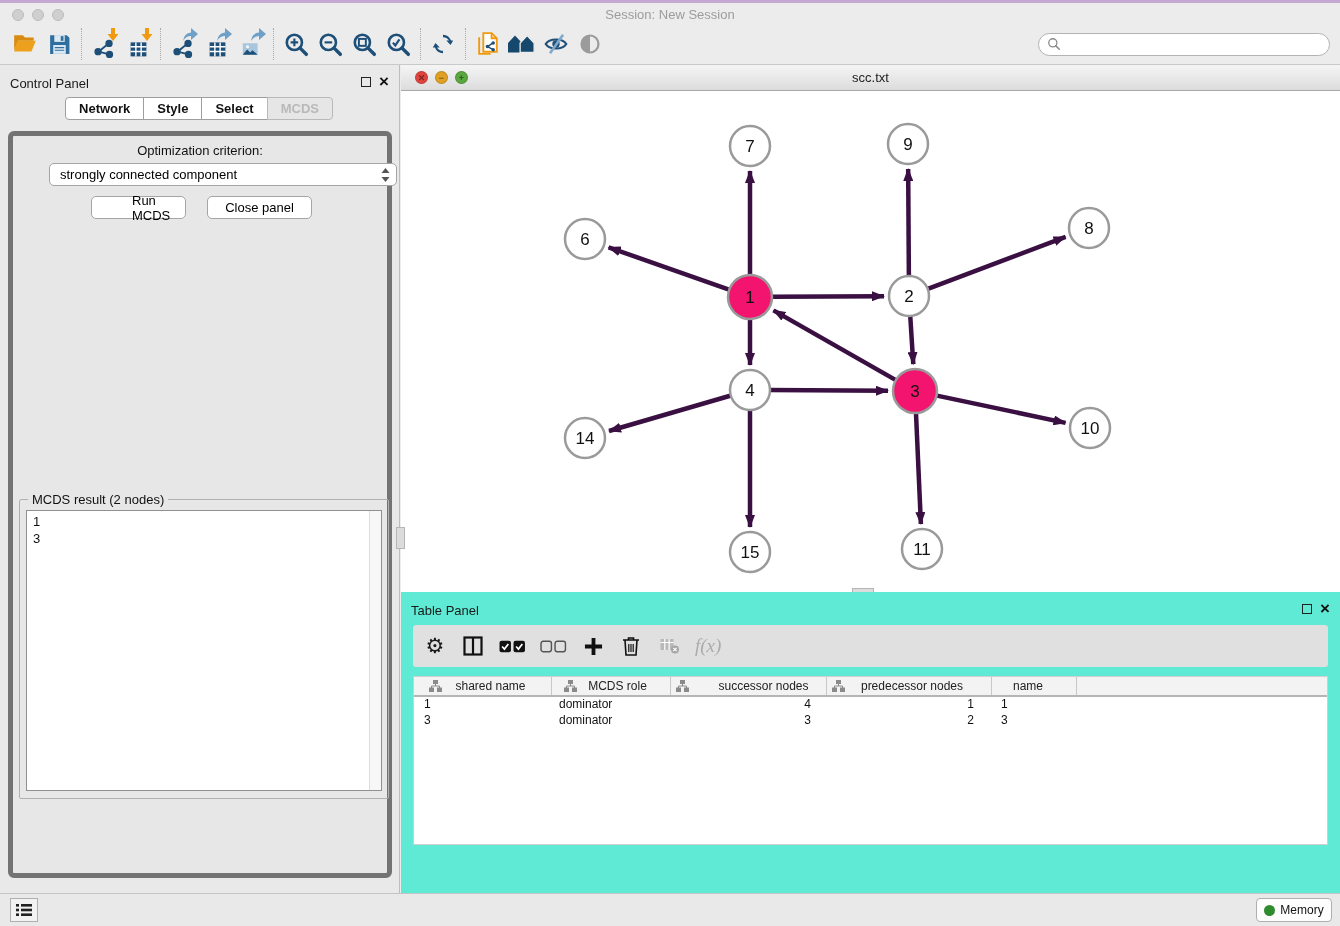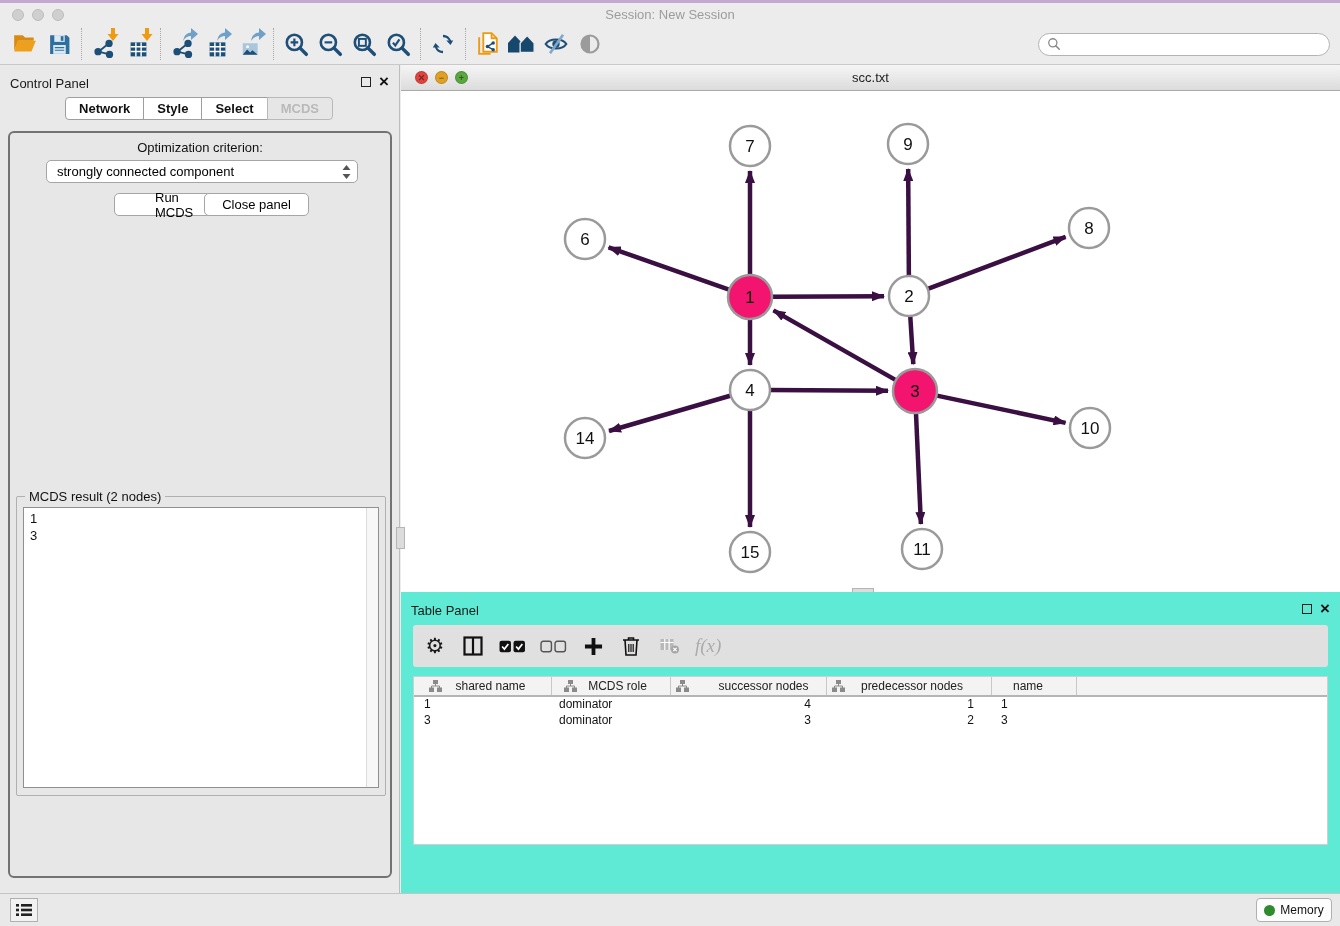--- a/index.html
+++ b/index.html
@@ -26,26 +26,26 @@
   .panel-head { position:absolute; left:0; top:4px; right:0; height:30px; }
   .panel-head .pt { position:absolute; left:10px; top:7px; font-size:13px; color:#1a1a1a; }
   .float-ic { width:10px; height:10px; border:1.6px solid #222; display:inline-block; }
   .close-ic { font-size:17px; font-weight:bold; color:#111; line-height:10px; }
   .head-btns { position:absolute; right:10px; top:8px; display:flex; gap:8px; align-items:center; }
   .cp-tabs { position:absolute; top:32px; left:0; right:0; display:flex; justify-content:center; }
   .cp-tab { background:#fff; border:1px solid #9e9e9e; padding:3px 13px; font-size:13px; font-weight:600; margin-left:-1px; color:#111; }
   .cp-tab:first-child { border-radius:4px 0 0 4px; }
   .cp-tab:last-child { border-radius:0 4px 4px 0; }
   .cp-tab.active { background:#e6e6e6; color:#b9b9b9; border-color:#b9b9b9; }
-  #cp-content { position:absolute; left:8px; top:66px; width:384px; height:747px; background:#e7e7e7; border:2px solid #737373; border-radius:6px; }
+  #cp-content { position:absolute; left:8px; top:66px; width:384px; height:747px; background:#e7e7e7; border:5px solid #737373; border-radius:6px; }
   #opt-label { position:absolute; top:7px; left:0; right:0; text-align:center; font-size:13px; color:#111; }
-  #opt-select { position:absolute; left:36px; top:27px; width:312px; height:23px; background:#fff; border:1px solid #a5a5a5; border-radius:5px; display:flex; align-items:center; padding:0 6px 0 10px; font-size:13px; }
+  #opt-select { position:absolute; left:36px; top:27px; width:348px; height:23px; background:#fff; border:1px solid #a5a5a5; border-radius:5px; display:flex; align-items:center; padding:0 6px 0 10px; font-size:13px; }
   #opt-select .val { flex:1; }
   .cp-btn { position:absolute; top:60px; height:23px; background:#fff; border:1px solid #a5a5a5; border-radius:5px; font-size:13px; display:flex; align-items:center; justify-content:center; }
-  #run-btn { left:104px; width:106px;padding-left:40px; }
+  #run-btn { left:78px; width:95px;padding-left:40px; }
   #close-btn { left:194px; width:105px;text-align:right; }
   #result-box { position:absolute; left:6px; top:363px; width:370px; height:300px; border:1px solid #b0b0b0; border-radius:2px; }
   #result-box .legend { position:absolute; top:-8px; left:8px; background:#e7e7e7; padding:0 4px; font-size:13px; color:#111; }
   #result-inner { position:absolute; left:6px; right:6px; top:10px; bottom:7px; background:#fff; border:1px solid #909090; }
   #result-inner .lines { padding:2px 6px; font-size:13px; line-height:17px; color:#111; white-space:pre-line; }
   #result-scroll { position:absolute; right:0; top:0; bottom:0; width:12px; background:#f7f7f7; border-left:1px solid #dcdcdc; }
 
   
   #network-window { left:401px; top:65px; width:939px; height:527px; background:#fff; }
   #net-titlebar { position:absolute; left:0; top:0; right:0; height:26px; background:linear-gradient(#f5f5f5,#dcdcdc); border-bottom:1px solid #a9a9a9; }

